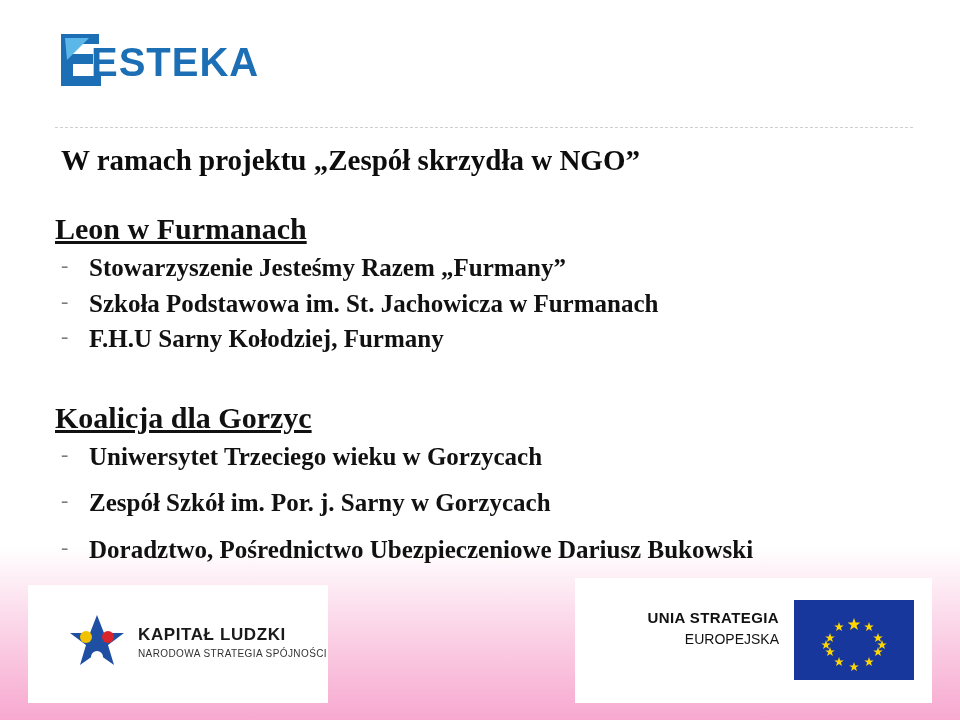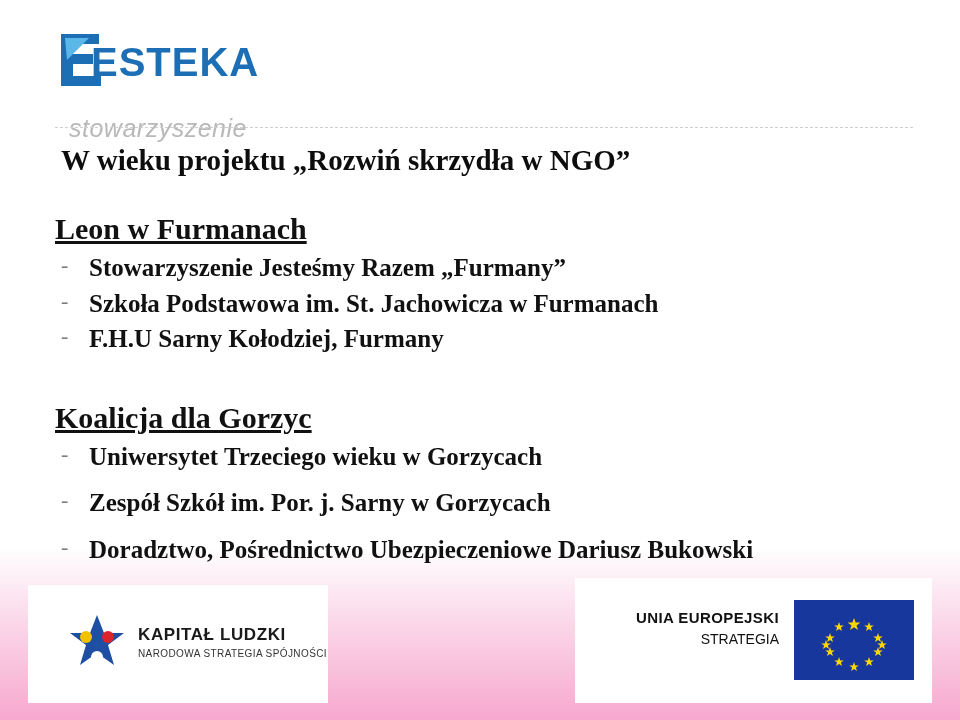--- a/index.html
+++ b/index.html
@@ -204,28 +204,27 @@
 <div class="slide">
 
   <div class="logo-area">
     <div class="logo-mark">
       <svg width="56" height="58" viewBox="0 0 56 58" xmlns="http://www.w3.org/2000/svg">
         <path d="M6 4 L44 4 L44 14 L18 14 L18 24 L38 24 L38 34 L18 34 L18 46 L46 46 L46 56 L6 56 Z" fill="#1c6fb5"></path>
         <path d="M10 8 L34 8 L12 30 Z" fill="#5bb7e8"></path>
       </svg>
     </div>
     <div class="logo-word">ESTEKA</div>
-    <div class="logo-sub">stowarzyszenie</div>
   </div>
   <div class="header-rule"></div>
 
   <div class="content">
 
     <p class="intro">
-      <span class="l1">W wieku projektu „Rozwiń skrzydła w NGO”</span>
+      <span class="l1">W ramach projektu „Zespół skrzydła w NGO”</span>
     </p>
 
     <div>
       <div class="section-head">Leon w Furmanach</div>
       <ul class="items">
         <li>
           <span class="dash">-</span>
           <span>Stowarzyszenie Jesteśmy Razem „Furmany”</span>
         </li>
         <li>
@@ -270,22 +269,22 @@
         </svg>
       </div>
       <div class="kl-title">KAPITAŁ LUDZKI</div>
       <div class="kl-sub">NARODOWA STRATEGIA SPÓJNOŚCI</div>
     </div>
   </div>
 
   <div class="footer-logo ue-box">
     <div class="ue-inner">
       <div class="ue-lines">
-        <div class="ue-l1">UNIA EUROPEJSKI</div>
-        <div class="ue-l2">STRATEGIA</div>
+        <div class="ue-l1">UNIA STRATEGIA</div>
+        <div class="ue-l2">EUROPEJSKA</div>
       </div>
       <div class="ue-flag">
         <svg width="120" height="80" viewBox="0 0 120 80" xmlns="http://www.w3.org/2000/svg">
           <rect x="0" y="0" width="120" height="80" fill="#18379c"></rect>
           <g fill="#ffd700">
             <polygon points="60,18 61.6,22.6 66.4,22.6 62.5,25.5 64,30 60,27.2 56,30 57.5,25.5 53.6,22.6 58.4,22.6"></polygon>
             <polygon points="75,22 76.2,25.4 79.8,25.4 76.9,27.6 78,31 75,28.9 72,31 73.1,27.6 70.2,25.4 73.8,25.4"></polygon>
             <polygon points="45,22 46.2,25.4 49.8,25.4 46.9,27.6 48,31 45,28.9 42,31 43.1,27.6 40.2,25.4 43.8,25.4"></polygon>
             <polygon points="84,33 85.2,36.4 88.8,36.4 85.9,38.6 87,42 84,39.9 81,42 82.1,38.6 79.2,36.4 82.8,36.4"></polygon>
             <polygon points="36,33 37.2,36.4 40.8,36.4 37.9,38.6 39,42 36,39.9 33,42 34.1,38.6 31.2,36.4 34.8,36.4"></polygon>

